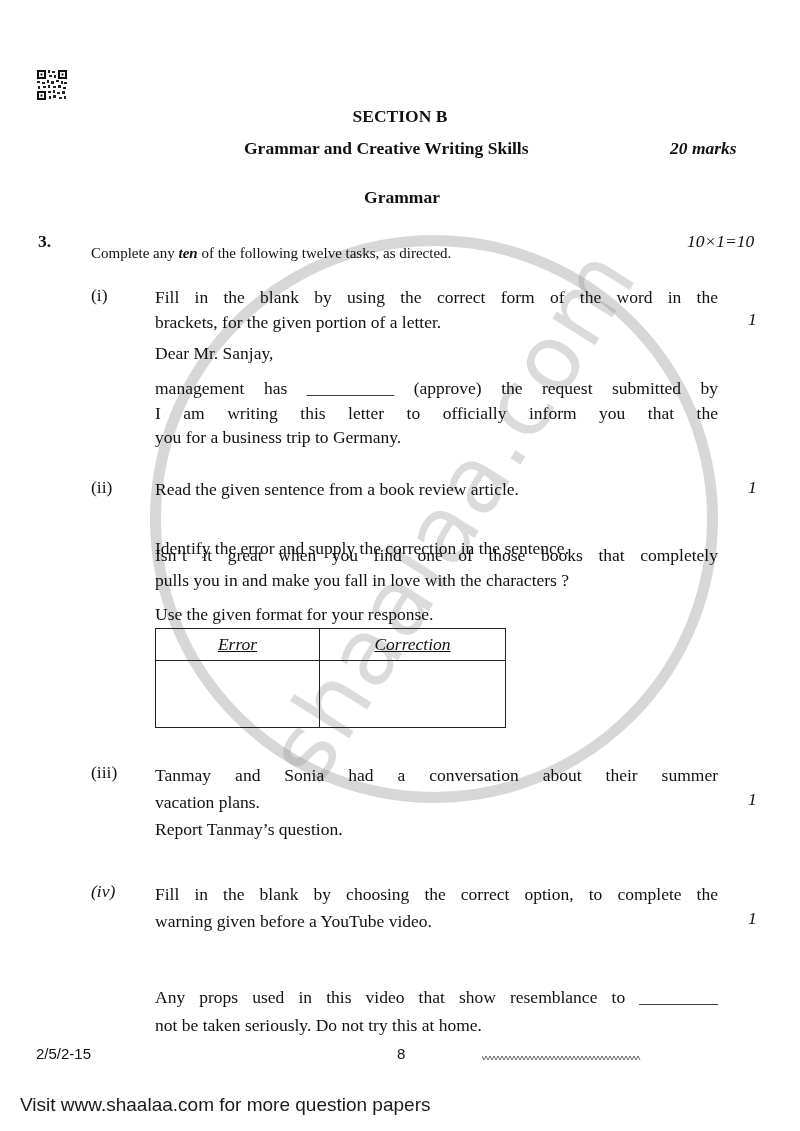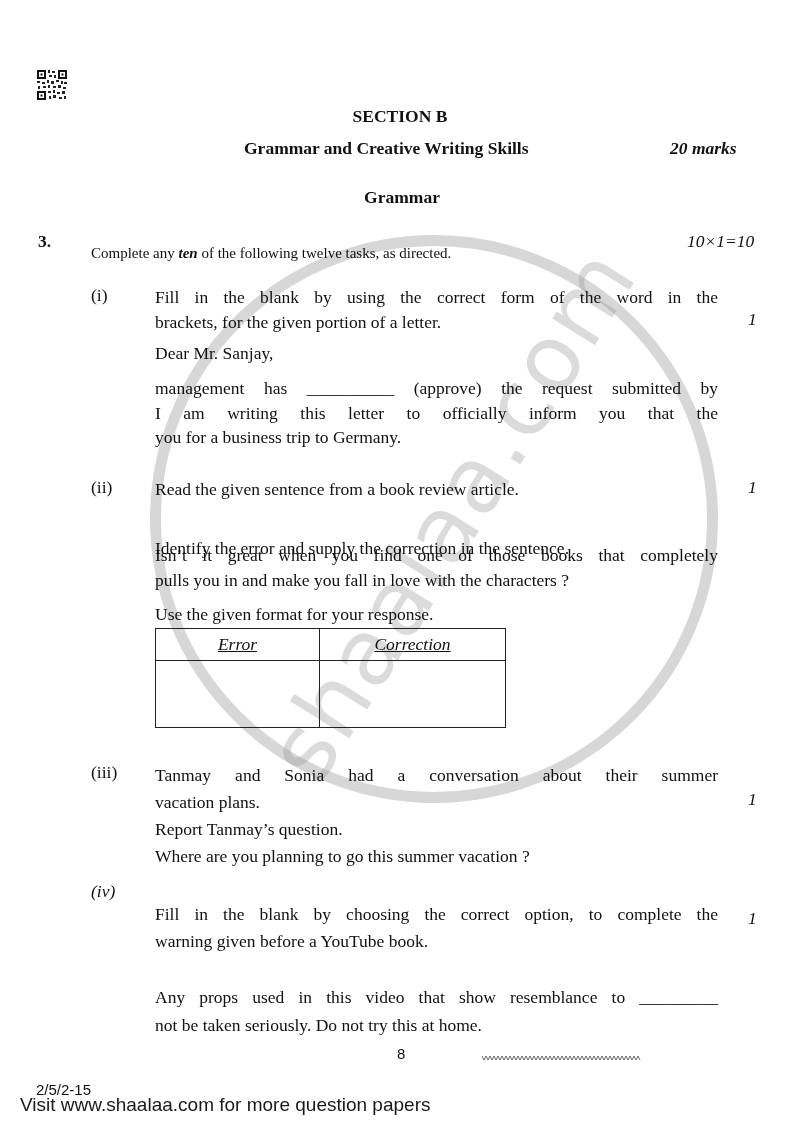--- a/index.html
+++ b/index.html
@@ -25,21 +25,21 @@
                color: rgba(150,150,150,0.34); transform: rotate(-58deg); transform-origin: 50% 50%;
                letter-spacing: 2px; pointer-events: none; }
 
     table.resp { border-collapse: collapse; position: absolute; left: 155px; top: 628px; }
     table.resp td, table.resp th { border: 1.4px solid #222; padding: 0; text-decoration: underline; }
     table.resp th { font-weight: normal; font-style: italic; font-size: 17.5px; height: 31px; }
     .col1 { width: 163px; }
     .col2 { width: 185px; }
     table.resp td { height: 66px; }
 
-    .footer-code { left: 36px; top: 1045px; font-family: "Liberation Sans", "DejaVu Sans", sans-serif; font-size: 15px; margin-top: 36px; }
+    .footer-code { left: 36px; top: 1045px; font-family: "Liberation Sans", "DejaVu Sans", sans-serif; font-size: 15px; }
     .footer-page { left: 397px; top: 1045px; font-family: "Liberation Sans", "DejaVu Sans", sans-serif; font-size: 15px; }
     .footer-wave { left: 482px; top: 1047px; }
     .footer-visit { left: 20px; top: 1094px; font-family: "Liberation Sans", "DejaVu Sans", sans-serif; font-size: 19px; color: #1a1a1a; }
   </style>
 </head>
 <body>
 
 <div class="abs qr">
   <svg width="32" height="32" viewBox="0 0 32 32">
     <rect x="0" y="0" width="32" height="32" fill="#fff"></rect>
@@ -129,28 +129,27 @@
     <td class="col2"></td>
   </tr>
 </tbody>
   </table>
 
 <div class="qnum serif" style="top:762px;">(iii)</div>
 <div class="qtext serif" style="top:762px; line-height:27px;">
   <div class="justify">Tanmay and Sonia had a conversation about their summer</div>
   <div>vacation plans.</div>
   <div>Report Tanmay’s question.</div>
-  <div>Where are you planning to go this summer vacation ?</div>
 </div>
 <div class="mark serif" style="top:789px;">1</div>
 
 <div class="qnum serif" style="top:881px;font-style:italic;">(iv)</div>
-<div class="qtext serif" style="top:881px; line-height:27px;margin-top:20px;">
+<div class="qtext serif" style="top:881px; line-height:27px;">
   <div class="justify">Fill in the blank by choosing the correct option, to complete the</div>
-  <div>warning given before a YouTube book.</div>
+  <div>warning given before a YouTube video.</div>
 </div>
 <div class="mark serif" style="top:908px;">1</div>
 <div class="qtext serif" style="top:944px; line-height:27.5px;margin-top:40px;">
   <div class="justify">Any props used in this video that show resemblance to _________</div>
   <div>not be taken seriously. Do not try this at home.</div>
 </div>
 
 <div class="abs footer-code">2/5/2-15</div>
 <div class="abs footer-page">8</div>
 <div class="abs footer-wave">

